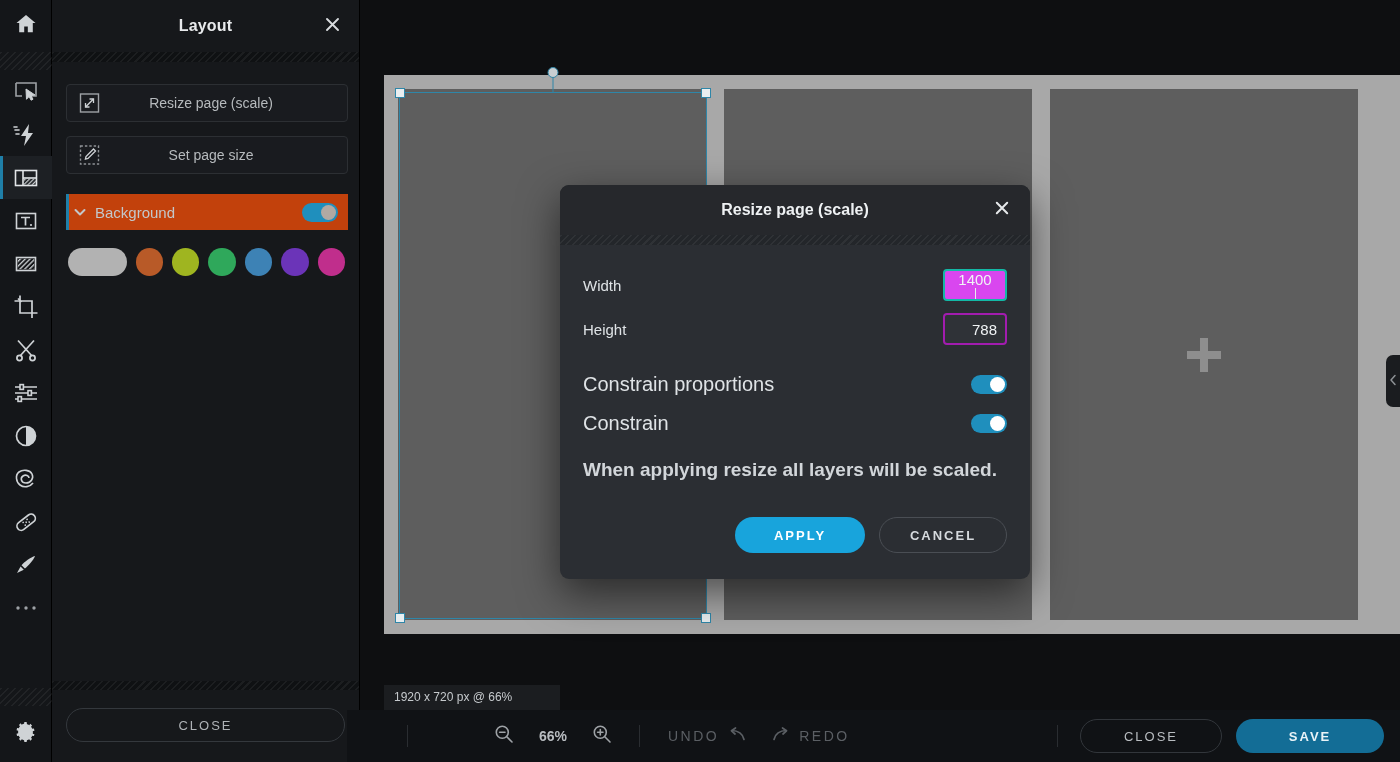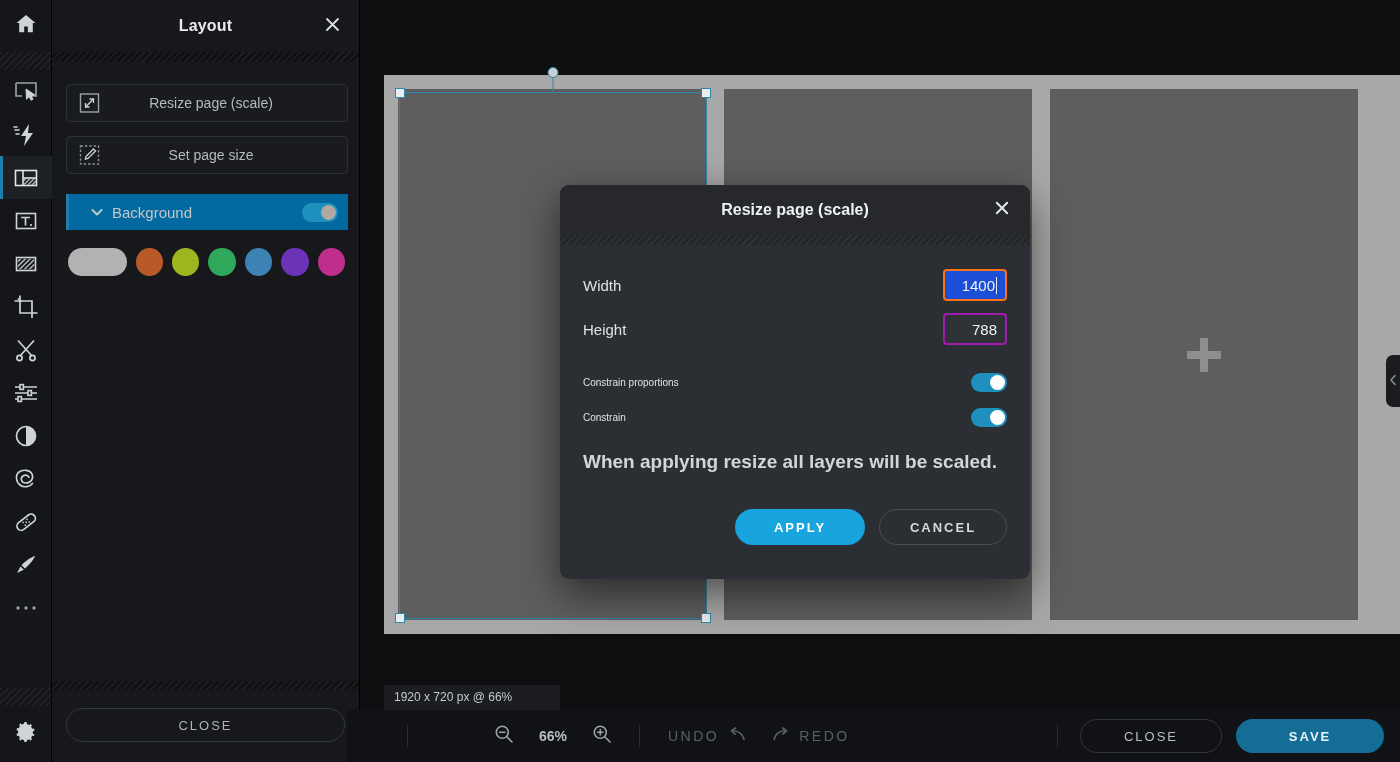--- a/index.html
+++ b/index.html
@@ -78,22 +78,22 @@
     background: #191b1f; display: flex; align-items: center; position: relative;
     margin-bottom: 14px; cursor: pointer;
   }
   .pbtn .pbtn-ico { position: absolute; left: 12px; top: 50%; transform: translateY(-50%); display: flex; }
   .pbtn .pbtn-label {
     flex: 1; text-align: center; font-size: 14px; color: #b6babd; padding-left: 8px;
   }
 
   .section-row {
     margin-top: 20px; height: 36px; width: 282px;
-    background: #0369a1; border-left: 3px solid #1f7fa8;
-    display: flex; align-items: center; padding: 0 10px 0 21px; cursor: pointer;
+    background: #c2410c; border-left: 3px solid #1f7fa8;
+    display: flex; align-items: center; padding: 0 10px 0 4px; cursor: pointer;
   }
   .section-row .chev { margin-right: 8px; display: flex; }
   .section-row .sec-label { font-size: 15px; color: #c3c7ca; flex: 1; }
 
   .toggle {
     width: 36px; height: 19px; border-radius: 10px; background: #1f8fbd;
     position: relative; flex: 0 0 36px; cursor: pointer;
   }
   .toggle .knob {
     position: absolute; right: 2px; top: 2px; width: 15px; height: 15px;
@@ -219,27 +219,27 @@
   #modal-body { padding: 24px 23px 0 23px; }
   .field-row { display: flex; align-items: center; margin-bottom: 12px; }
   .field-label { font-size: 15px; color: #dfe3e6; flex: 1; }
   .num-input {
     width: 64px; height: 32px; border-radius: 4px;
     background: #2f3237; border: 2px solid #a21caf;
     color: #f0f3f5; font-size: 15px; font-family: "Liberation Sans", sans-serif;
     text-align: right; padding: 0 8px;
     display: flex; align-items: center; justify-content: flex-end;
   }
-  .num-input.focused { border: 2px solid #f97316; background: #1d4ed8; }
+  .num-input.focused { border: 2px solid #14b8a6; background: #d946ef; flex-direction: column; }
   .caret {
     display: inline-block; width: 1px; height: 17px; background: #e8ebed;
     margin-left: 1px; vertical-align: -3px;
   }
   .switch-row { display: flex; align-items: center; margin-bottom: 16px; }
-  .switch-row .field-label { font-size: 10px; }
+  .switch-row .field-label { font-size: 20px; }
   .note { font-size: 19px; font-weight: bold; color: #d2d6da; margin-top: 24px; }
   #modal-actions {
     display: flex; justify-content: flex-end; gap: 14px;
     padding: 36px 23px 0 23px;
   }
   #btn-cancel {
     width: 128px; height: 36px; border: 1px solid #4a4e54; border-radius: 18px;
     display: flex; align-items: center; justify-content: center;
     font-size: 13px; letter-spacing: 2px; color: #d6dade; font-weight: bold; cursor: pointer;
   }

